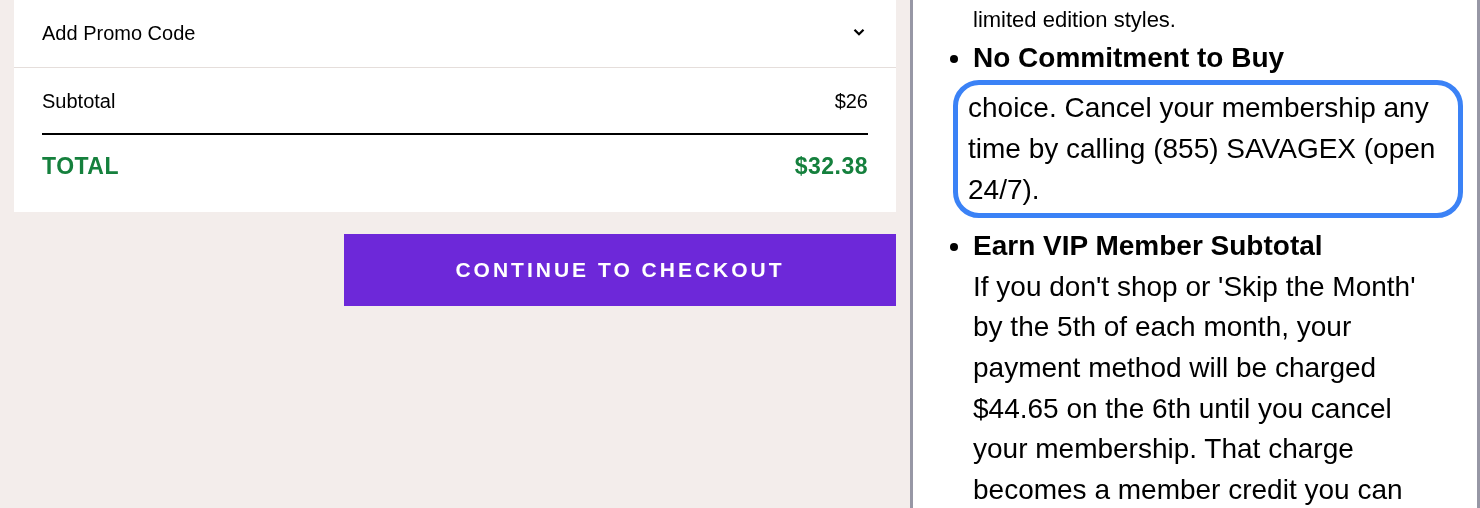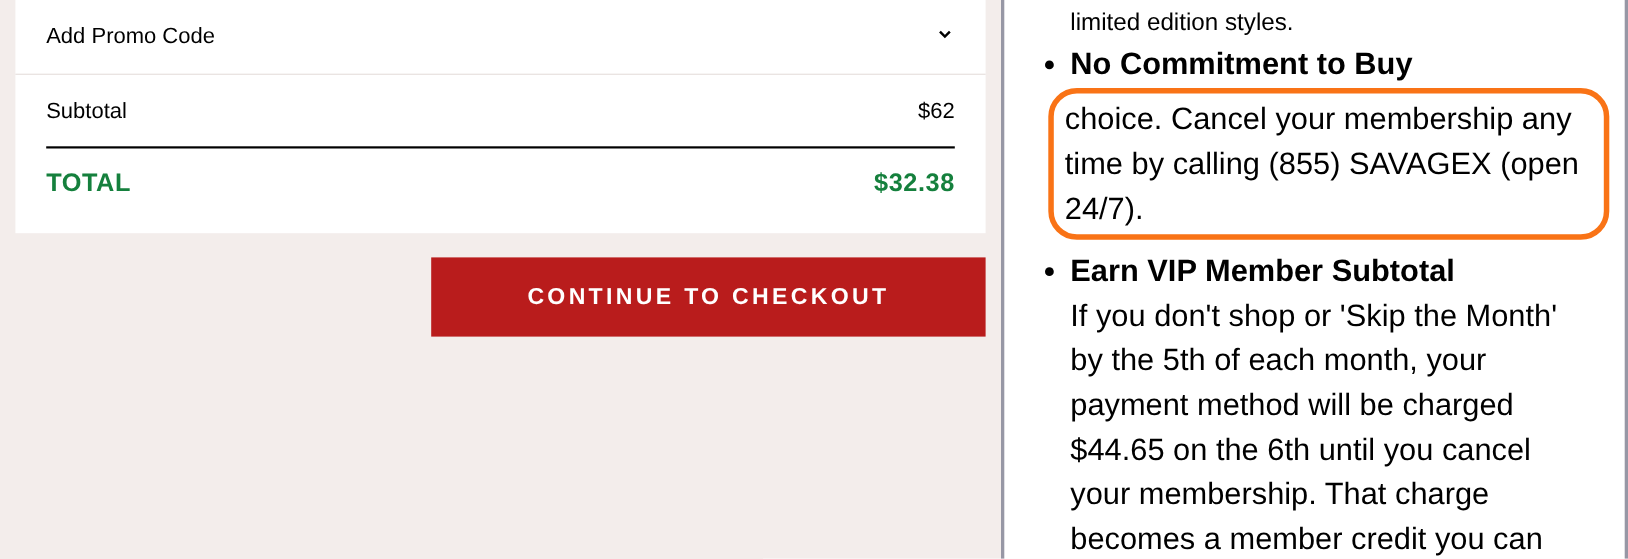--- a/index.html
+++ b/index.html
@@ -65,29 +65,29 @@
       color: #15803d;
       letter-spacing: 0.5px;
       padding-bottom: 8px;
     }
     .checkout-row {
       display: flex;
       justify-content: flex-end;
       padding: 22px 14px 0 14px;
     }
     .checkout-btn {
-      background: #b91c1c;
+      background: #6d28d9;
       color: #fff;
       border: none;
       padding: 24px 40px;
       font-size: 21px;
       font-weight: 800;
       letter-spacing: 3px;
       cursor: pointer;
-      width: 504px;
+      width: 552px;
       text-align: center;
     }
     .right-panel {
       width: 570px;
       background: #fff;
       border-left: 3px solid #9797a5;
       border-right: 3px solid #9797a5;
       padding: 0 28px 20px 28px;
       overflow: hidden;
     }
@@ -106,21 +106,21 @@
     }
     .top-fragment {
       font-size: 22px;
       line-height: 1.45;
       color: #000;
       margin-top: -28px;
       margin-left: 32px;
       margin-bottom: 2px;
     }
     .highlight-capsule {
-      border: 5px solid #f97316;
+      border: 5px solid #3b82f6;
       border-radius: 26px;
       padding: 3px 10px 3px 10px;
       margin: 2px -14px 2px -20px;
       display: inline-block;
     }
     .nowrap-block { display: block; }
   </style>
 </head>
 <body>
 
@@ -130,21 +130,21 @@
       <span class="promo-toggle-label">Add Promo Code</span>
       <span>
         <svg class="chevron" viewBox="0 0 24 24" fill="none" stroke="#000" stroke-width="3">
           <polyline points="6 9 12 15 18 9"></polyline>
         </svg>
       </span>
     </div>
     <div class="summary-body">
       <div class="line-row">
         <span>Subtotal</span>
-        <span>$62</span>
+        <span>$26</span>
       </div>
       <hr class="divider">
       <div class="total-row">
         <span>TOTAL</span>
         <span>$32.38</span>
       </div>
     </div>
   </div>
   <div class="checkout-row">
     <button class="checkout-btn">CONTINUE TO CHECKOUT</button>

